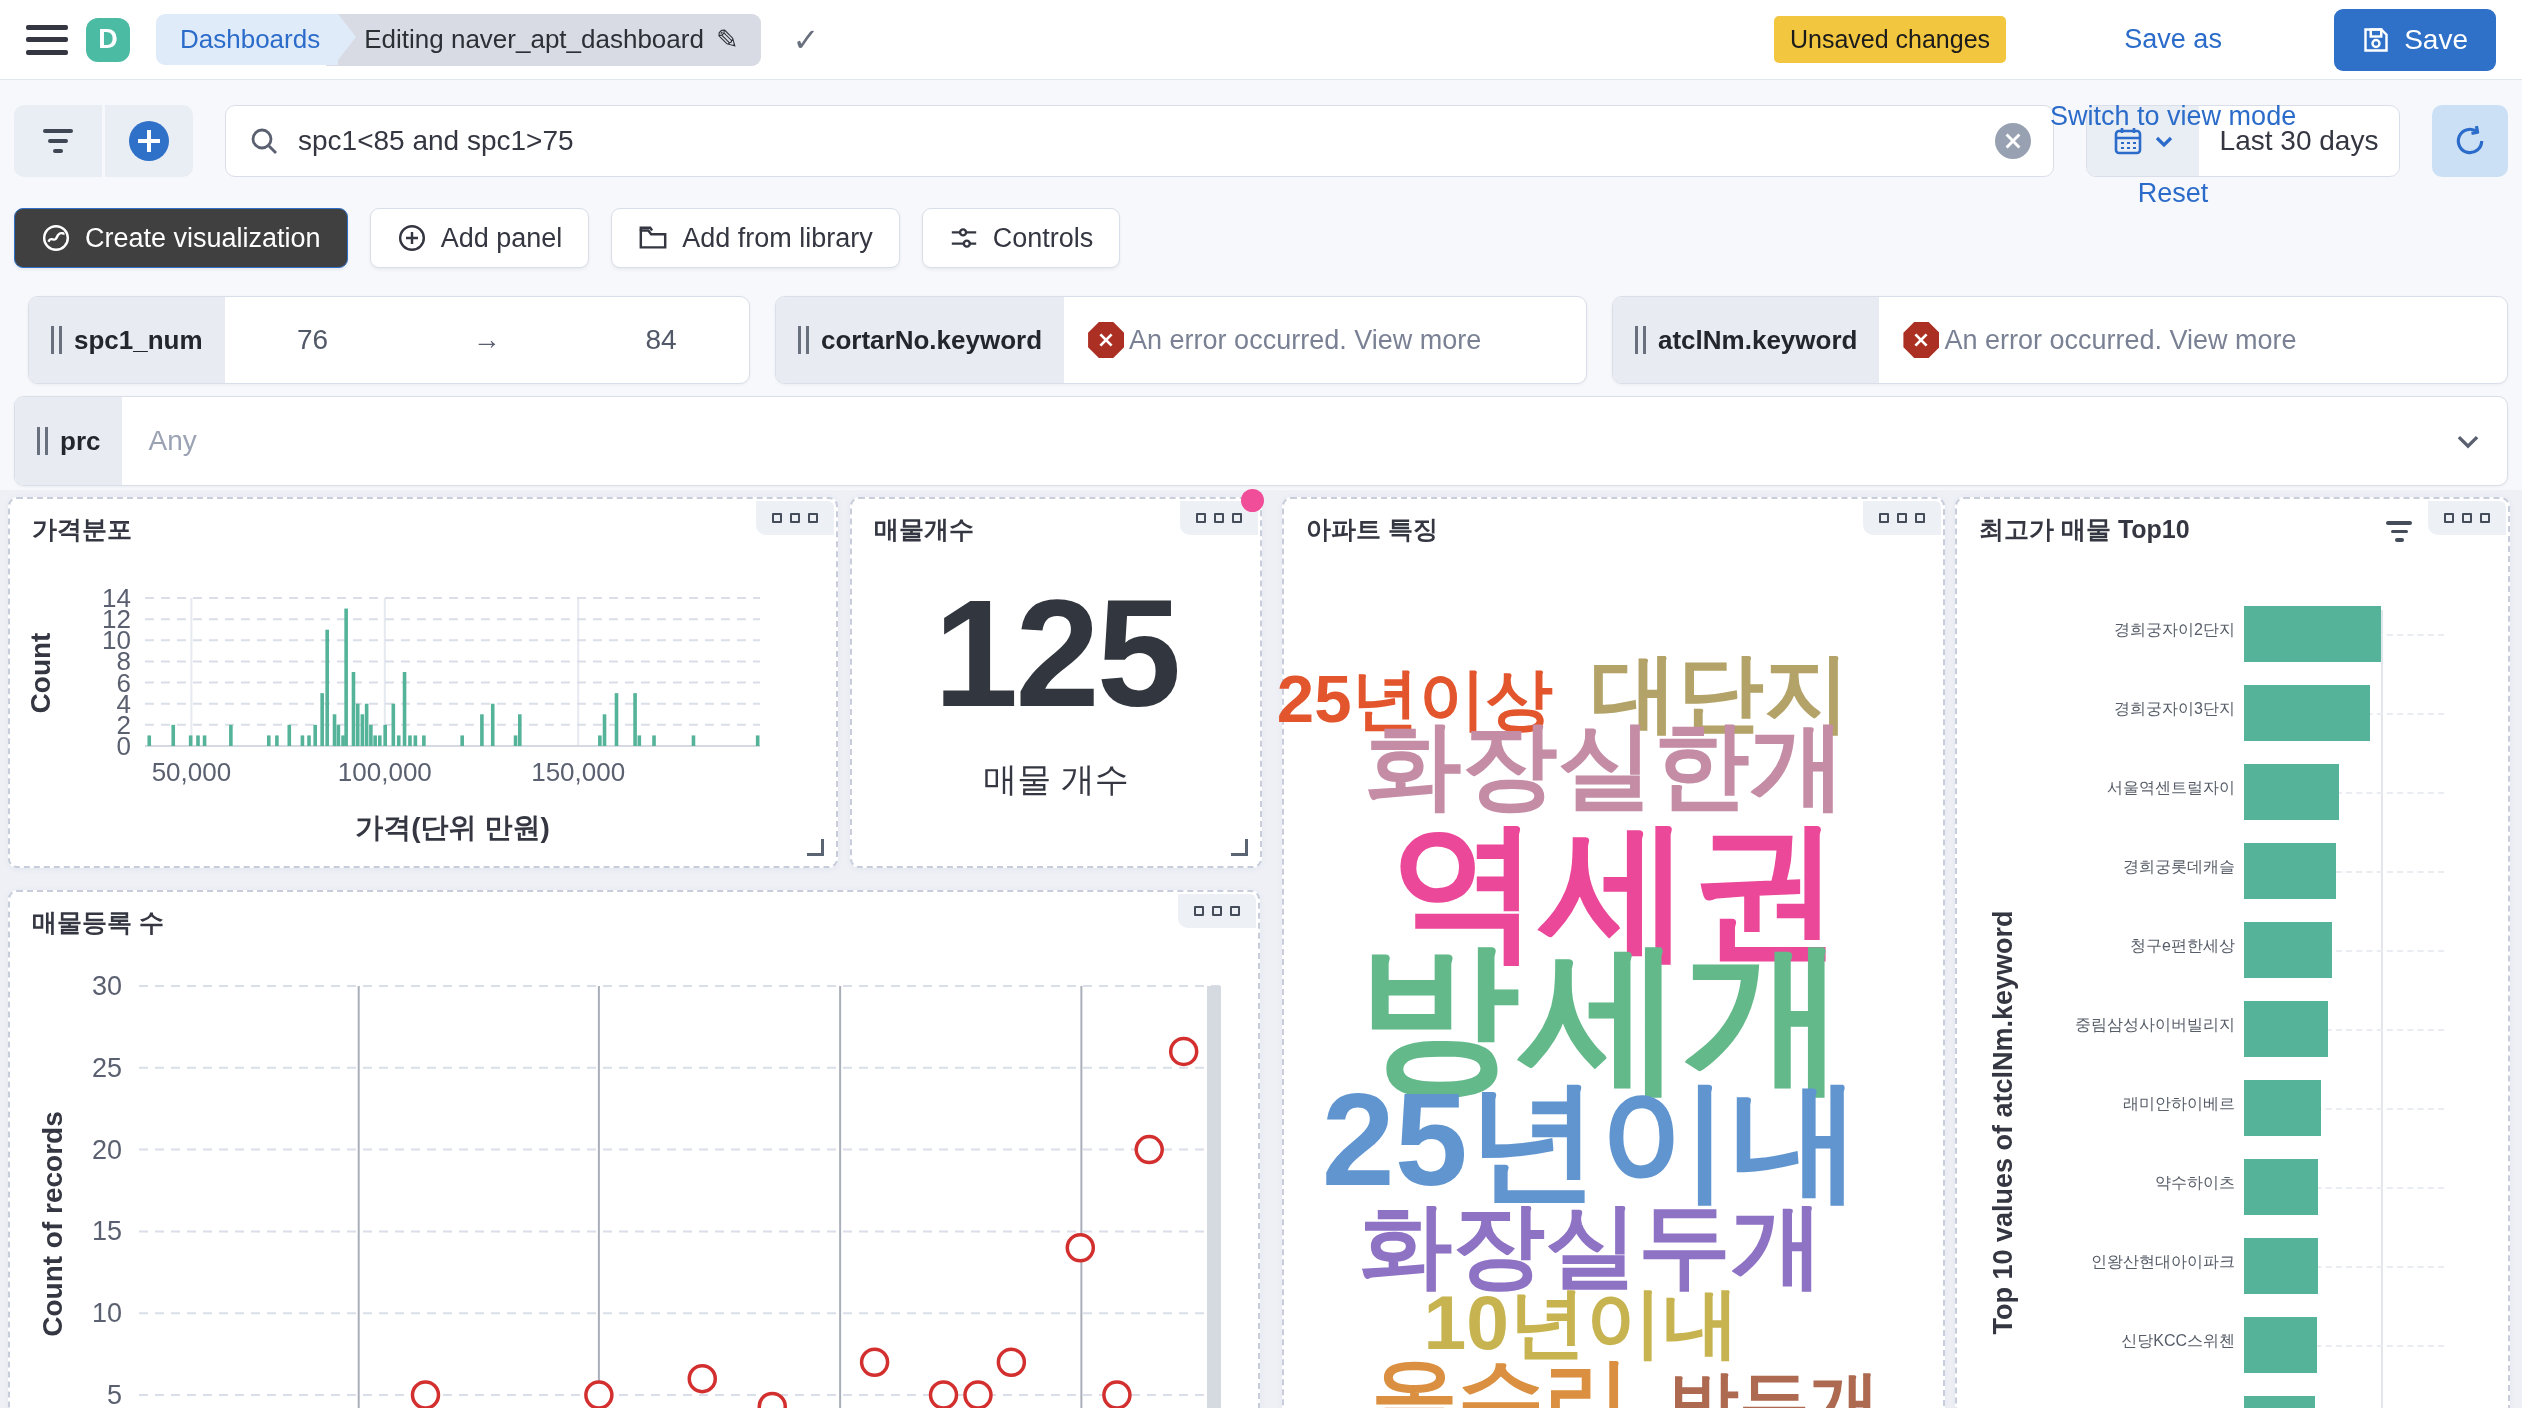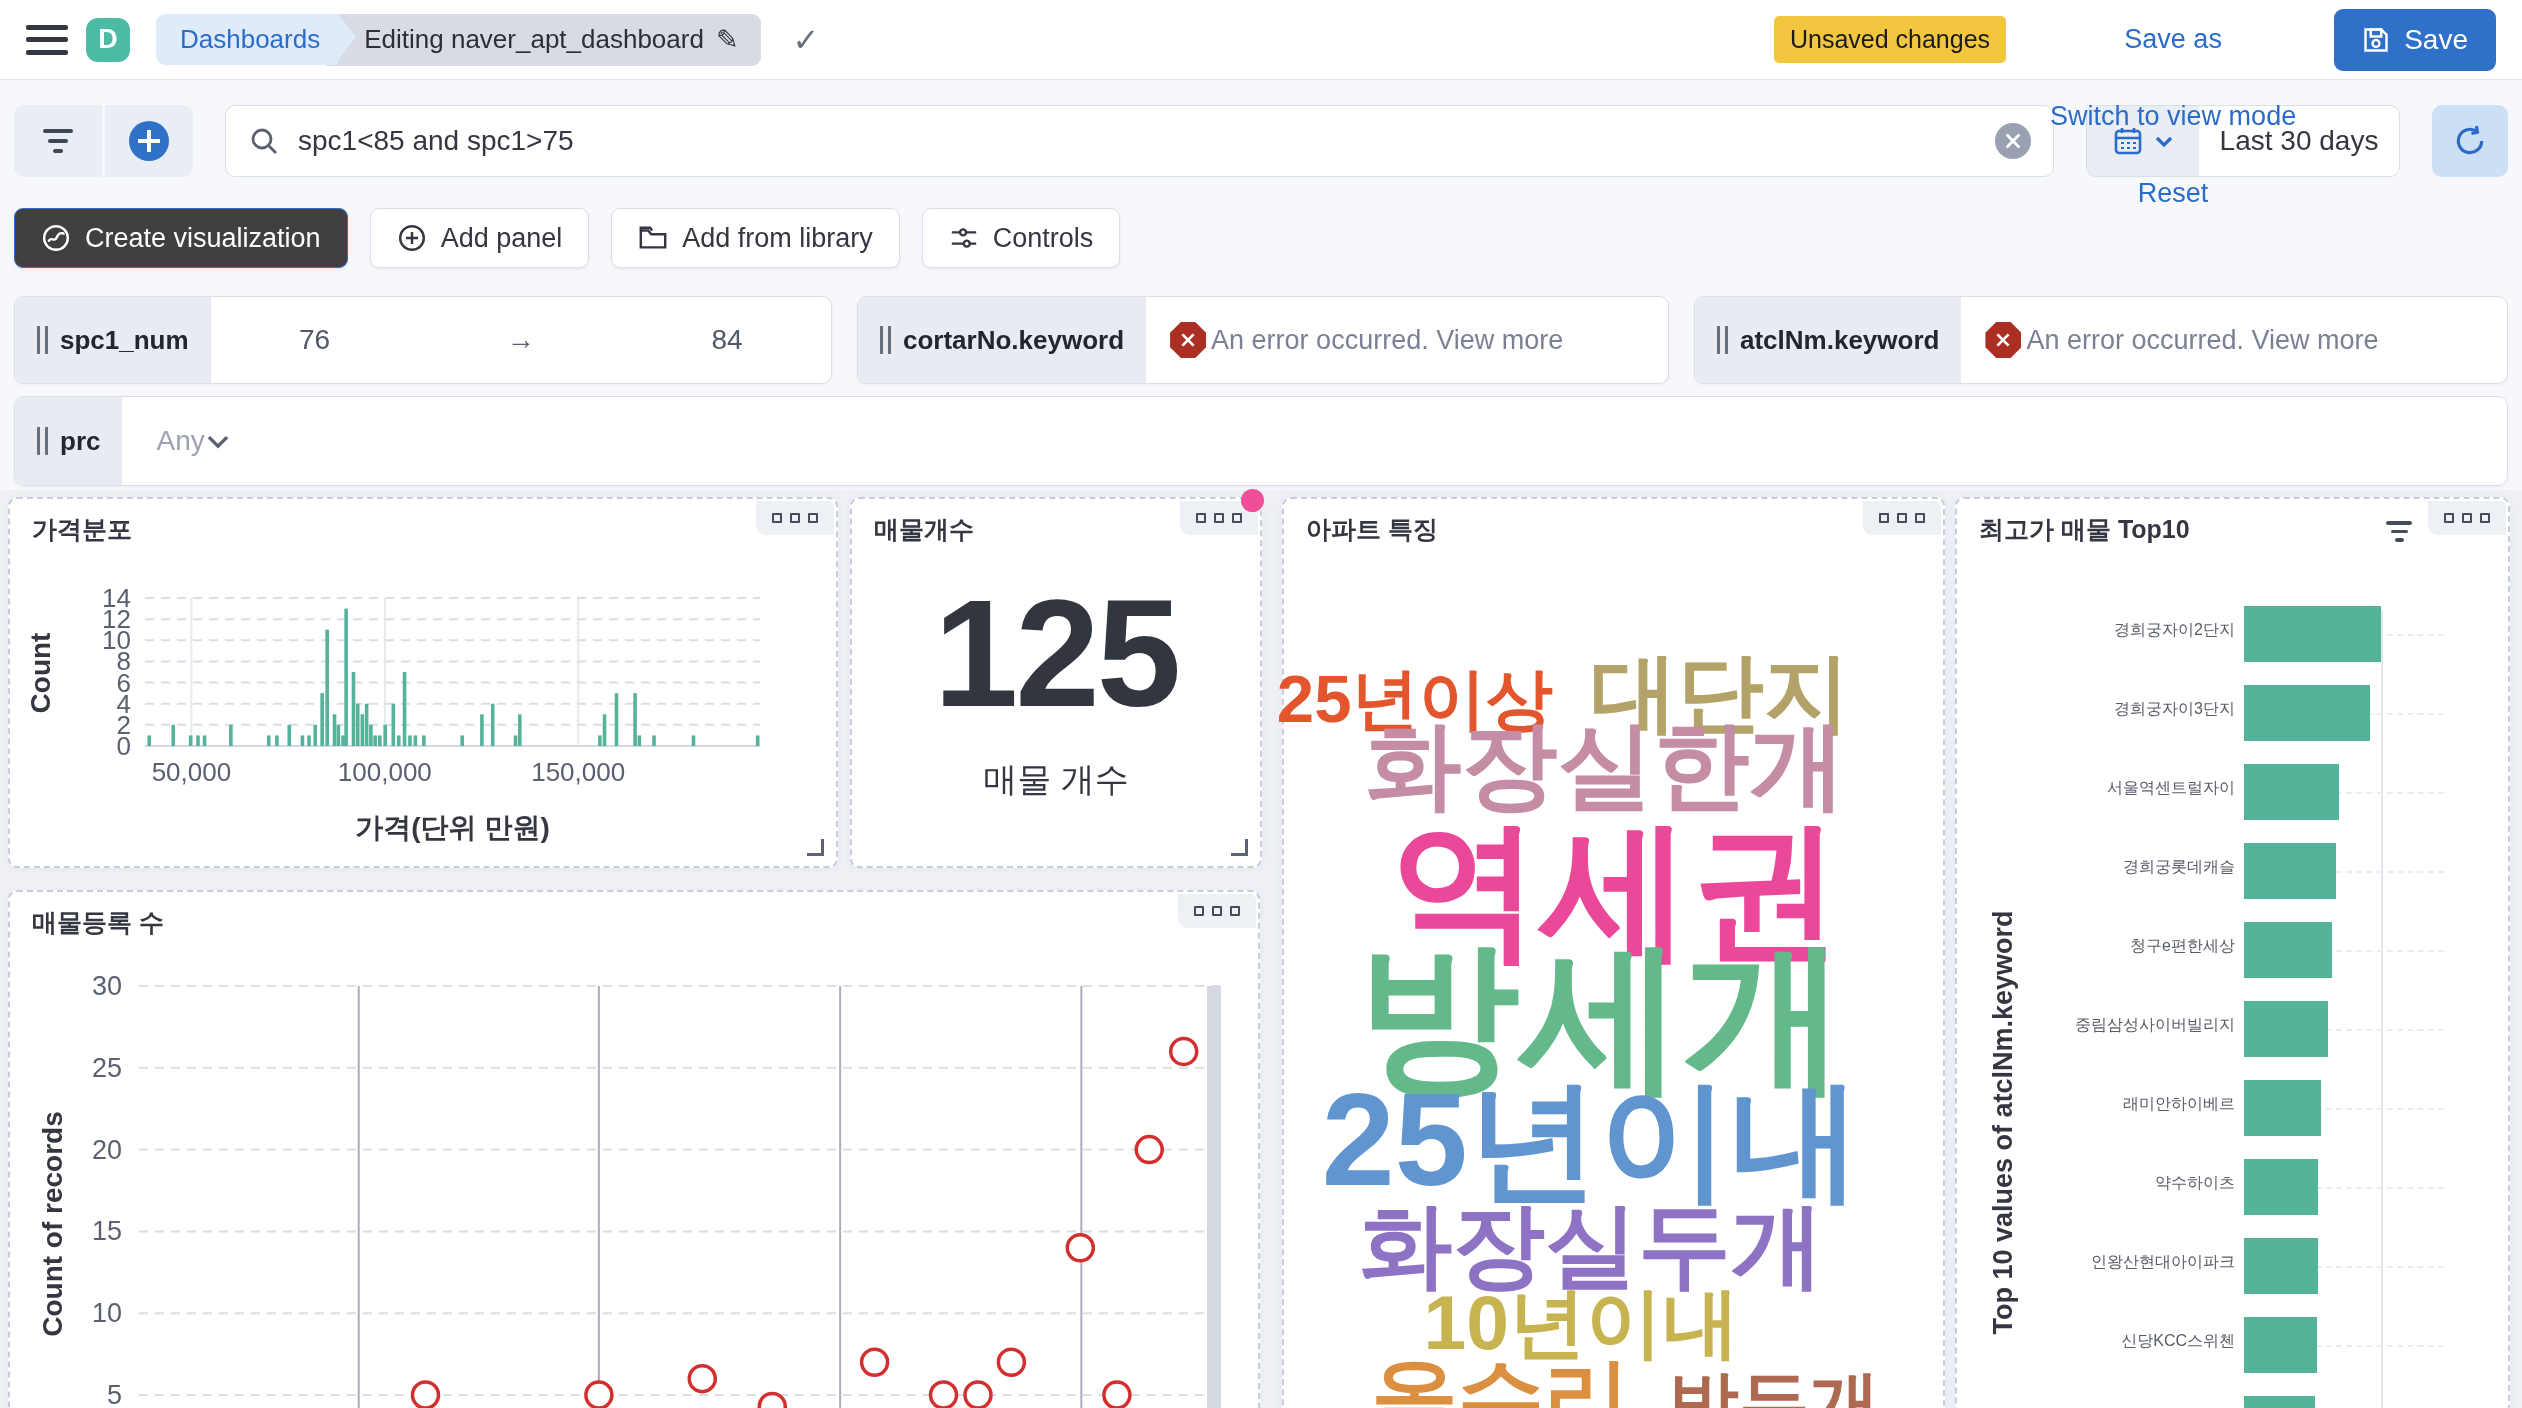--- a/index.html
+++ b/index.html
@@ -67,21 +67,21 @@
   .ctrl-label { background:#E8EBF2; display:flex; align-items:center; gap:12px; padding:0 22px; white-space:nowrap; }
   .grip { display:flex; gap:5px; }
   .grip i { display:block; width:3px; height:28px; background:#69707D; }
   .ctrl-label b { font-size:26px; color:#23262C; }
   .ctrl-range { flex:1; display:flex; align-items:center; justify-content:space-around; font-size:28px; color:#515868; }
   .ctrl-err { flex:1; display:flex; align-items:center; gap:5px; padding-left:24px; font-size:27px; color:#7A8194; }
   .octagon { width:36px; height:36px; background:#AB2F22; display:flex; align-items:center; justify-content:center;
     clip-path:polygon(30% 0,70% 0,100% 30%,100% 70%,70% 100%,30% 100%,0 70%,0 30%); }
   .prow { position:absolute; top:388px; left:0; right:0; height:102px; background:#F7F8FB; padding:8px 14px 0; }
   .prc { width:100%; height:90px; }
-  .ctrl-any { flex:1; display:flex; align-items:center; font-size:28px; color:#9AA2B3; padding:0 34px; justify-content:flex-start; cursor:pointer; }
+  .ctrl-any { flex:1; display:flex; align-items:center; font-size:28px; color:#9AA2B3; padding:0 26px; justify-content:space-between; cursor:pointer; }
 
   
   .board { position:absolute; top:490px; left:0; right:0; height:918px; background:#EEF0F6; }
   .panel { position:absolute; background:#fff; border:2px dashed #C7CDDA; border-radius:9px;
     box-shadow:0 1px 6px rgba(70,80,100,.06); }
   .ptitle { position:absolute; top:14px; left:22px; font-size:25px; font-weight:bold; color:#343741; }
   .hoverbox { position:absolute; top:2px; right:2px; background:#EDF0F5; border-radius:0 6px 0 10px;
     padding:12px 16px; display:flex; gap:8px; cursor:pointer; z-index:4; }
   .hoverbox i { display:block; width:10px; height:10px; border:2.5px solid #454D5A; border-radius:1px; }
   .resize { position:absolute; right:12px; bottom:10px; width:17px; height:17px;
@@ -220,21 +220,21 @@
       <svg width="30" height="30" viewBox="0 0 16 16" fill="none" stroke="#343741" stroke-width="1.3">
         <path d="M1.5 5 H6 M9 5 H14.5 M1.5 11 H8 M11 11 H14.5"></path>
           <circle cx="7.5" cy="5" r="1.6"></circle>
           <circle cx="9.5" cy="11" r="1.6"></circle>
       </svg>
       <span>Controls</span>
     </button>
   </div>
 
   <div class="crow">
-    <div class="ctrl" style="width:818px;">
+    <div class="ctrl" style="width:722px;margin-left:14px;">
       <div class="ctrl-label">
         <span class="grip">
             <i></i>
             <i></i>
           </span>
         <b>spc1_num</b>
       </div>
       <div class="ctrl-range">
         <span>76</span>
         <span style="color:#5A6070;">→</span>

